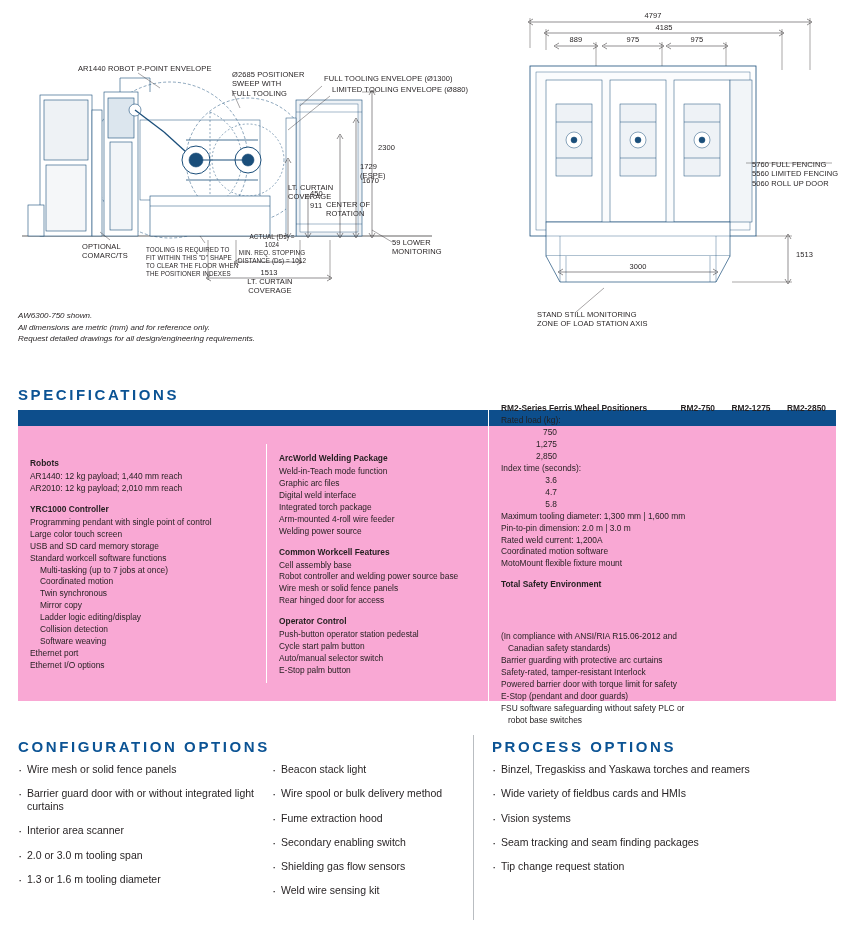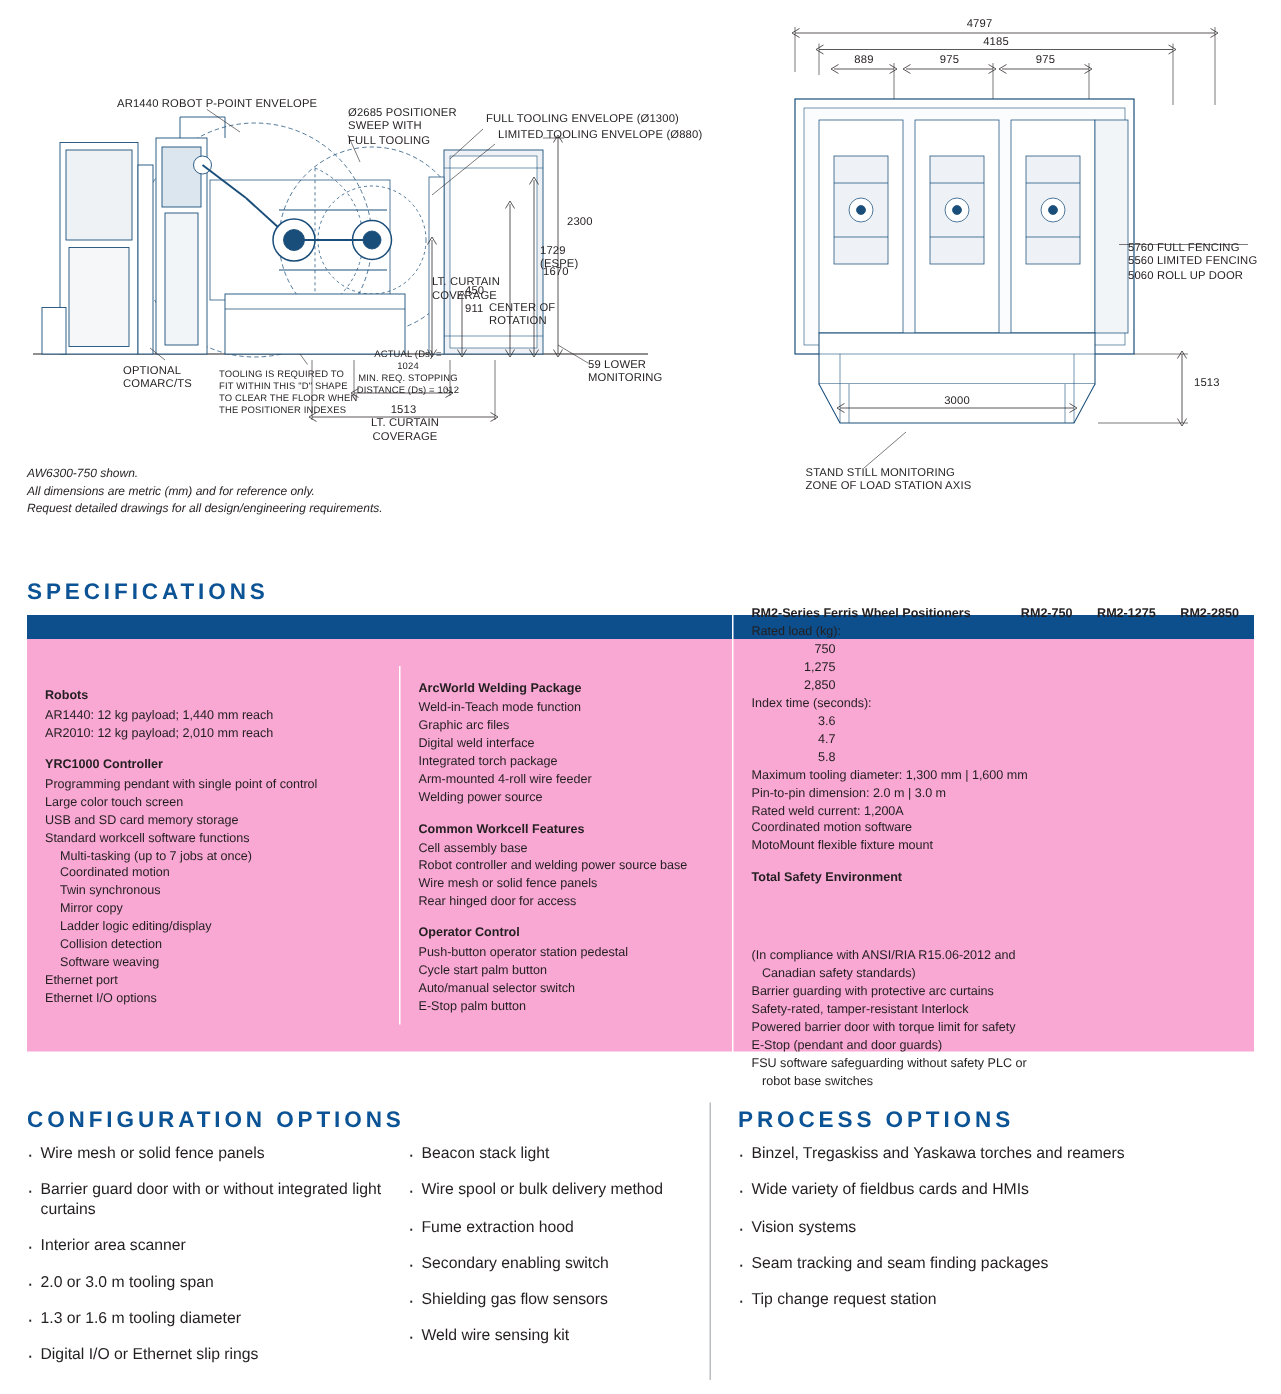--- a/index.html
+++ b/index.html
@@ -384,21 +384,20 @@
   <div class="section-title opt-title-left">CONFIGURATION OPTIONS</div>
   <div class="section-title opt-title-right">PROCESS OPTIONS</div>
   <div class="divider-v"></div>
 
   <ul class="opt-list" id="cfg-col-a">
     <li>Wire mesh or solid fence panels</li>
     <li>Barrier guard door with or without integrated light curtains</li>
     <li>Interior area scanner</li>
     <li>2.0 or 3.0 m tooling span</li>
     <li>1.3 or 1.6 m tooling diameter</li>
-    <li>Digital I/O or Ethernet slip rings</li>
   </ul>
 
   <ul class="opt-list" id="cfg-col-b">
     <li>Beacon stack light</li>
     <li>Wire spool or bulk delivery method</li>
     <li>Fume extraction hood</li>
     <li>Secondary enabling switch</li>
     <li>Shielding gas flow sensors</li>
     <li>Weld wire sensing kit</li>
   </ul>

